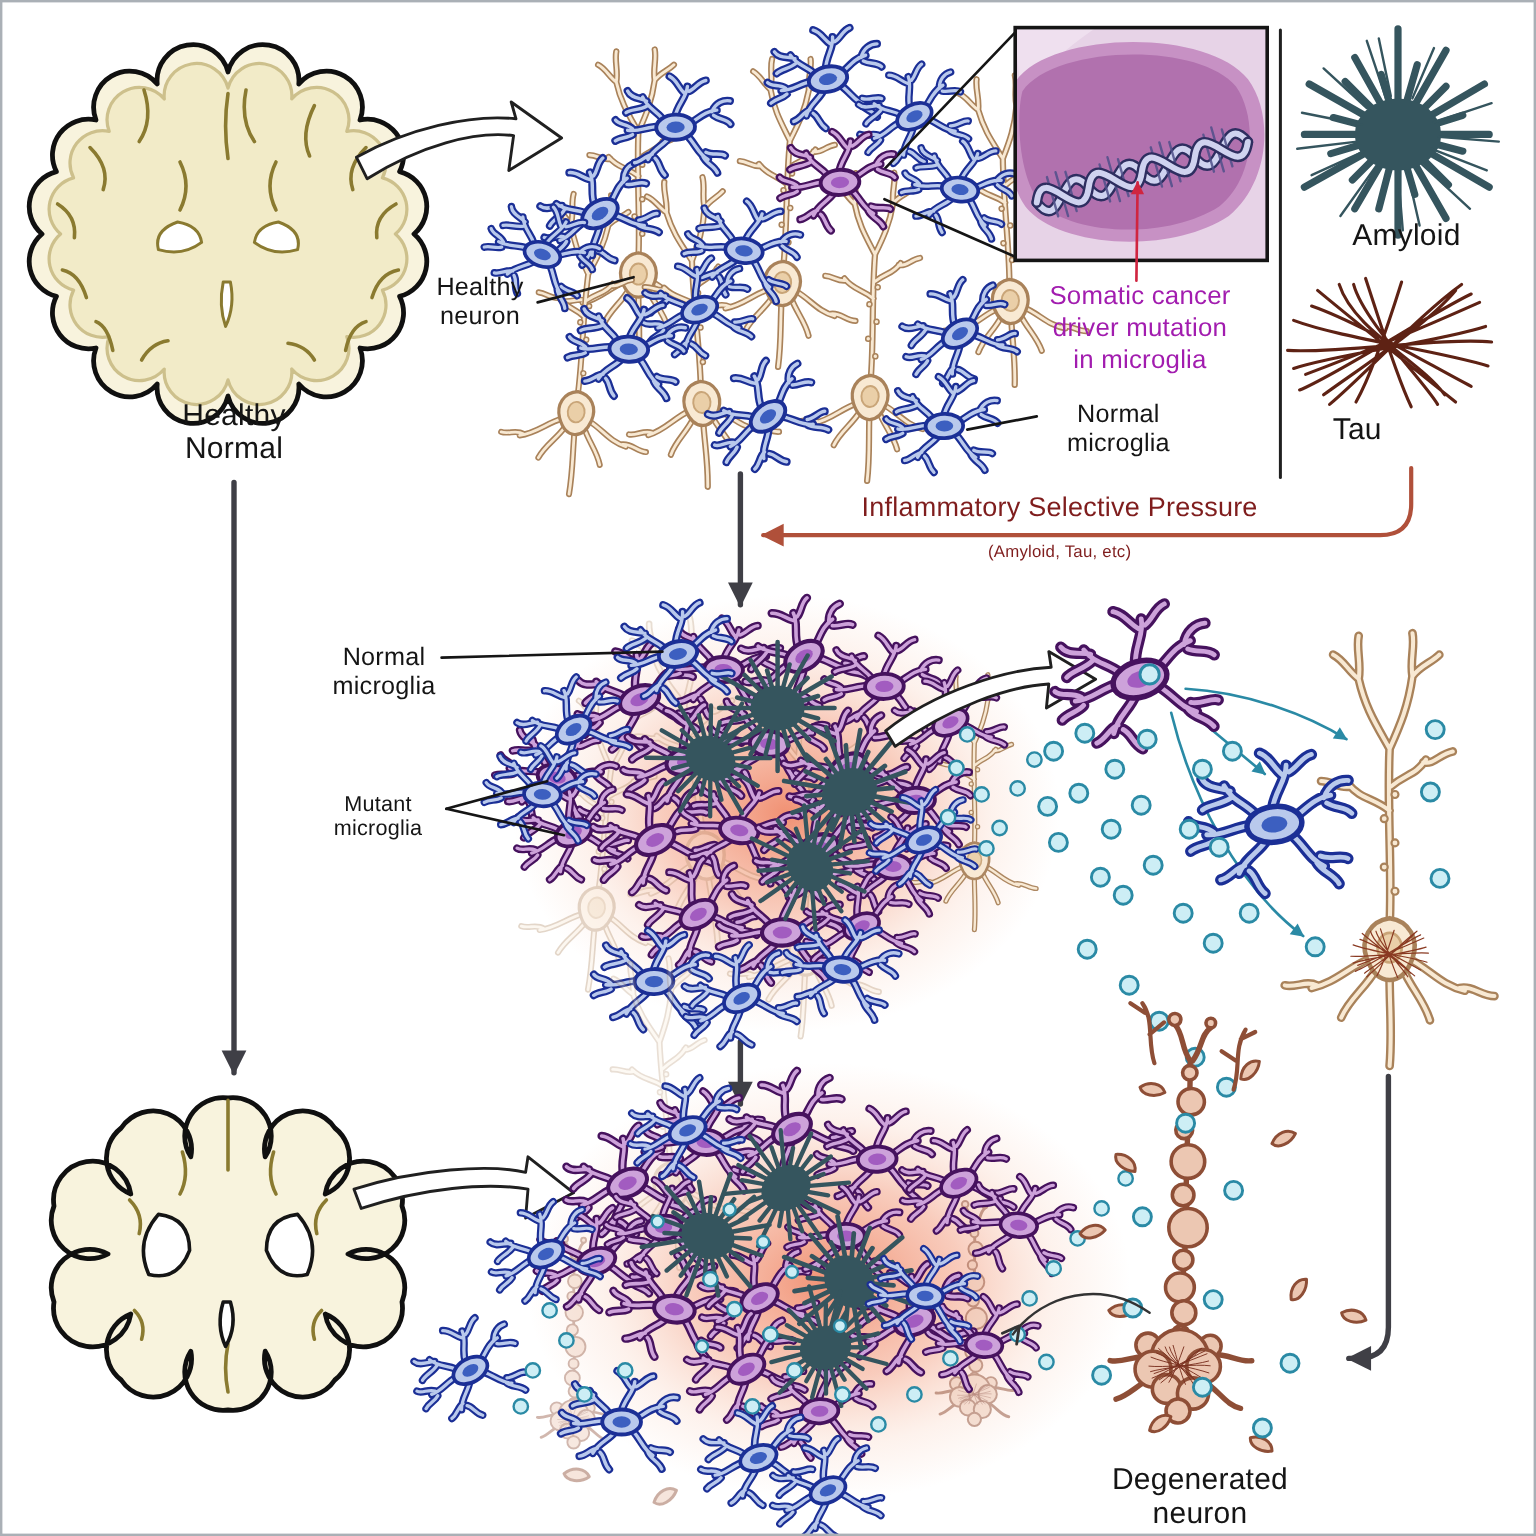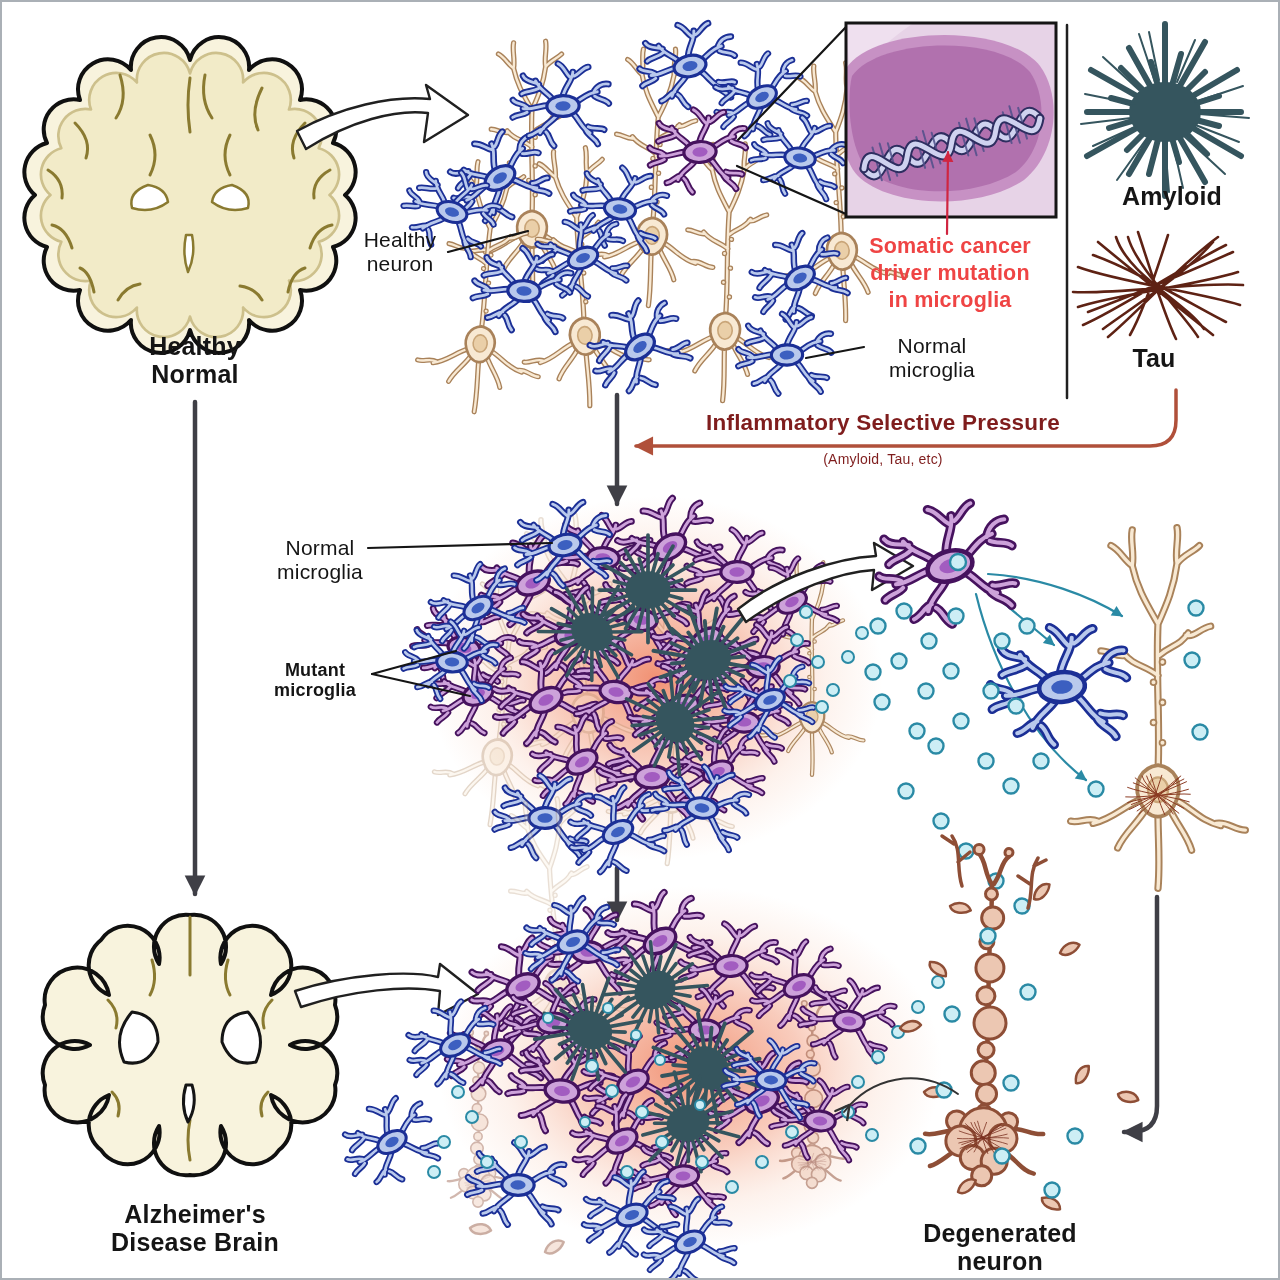--- a/index.html
+++ b/index.html
@@ -34,24 +34,24 @@
   
   .dot{fill:#cdeef5;stroke:#2a8aa5;stroke-width:2.4}
   .dot.sm{stroke-width:2}
   
   .lead{stroke:#151515;stroke-width:2.2;fill:none}
   .darkA{stroke:#3f3f46;stroke-width:4.5;fill:none}
   .rustA{stroke:#b0503a;stroke-width:3.5;fill:none}
   .tealA{stroke:#2a8aa5;stroke-width:2.2;fill:none}
   .outlineArrow{fill:#fff;stroke:#202020;stroke-width:2.4}
   
-  .lbl{position:absolute;text-align:center;color:#151515;font-weight:700;font-size:25px;line-height:1.12;letter-spacing:.2px}
+  .lbl{position:absolute;text-align:center;color:#151515;font-weight:400;font-size:25px;line-height:1.12;letter-spacing:.2px}
   .lbl.reg{font-weight:400;font-size:21px}
   .lbl.mut{font-size:18px}
-  .lbl.crimson{color:#ef4444;font-size:21.5px;line-height:1.26}
+  .lbl.crimson{color:#a21caf;font-size:21.5px;line-height:1.26}
   .lbl.rust{color:#7f1d1d;font-size:22.5px;white-space:nowrap}
   .lbl.rust.sub{font-weight:400;font-size:14px}
 </style>
 </head>
 <body>
 
 <div class="stage">
 
 <svg class="scene" width="1280" height="1280" viewBox="0 0 1280 1280">
 <defs>
@@ -462,39 +462,35 @@
       <div>in microglia</div>
 </div>
 
 <div class="lbl reg" style="left:862px;top:334px;width:140px">
   <div>Normal</div>
       <div>microglia</div>
 </div>
 
 <div class="lbl" style="left:1092px;top:182px;width:160px">Amyloid</div>
 
-<div class="lbl" style="left:1094px;top:344px;width:120px">Tau</div>
+<div class="lbl" style="left:1071px;top:344px;width:120px">Tau</div>
 
 <div class="lbl rust" style="left:633px;top:410px;width:500px">Inflammatory Selective Pressure</div>
 
 <div class="lbl rust sub" style="left:683px;top:452px;width:400px">(Amyloid, Tau, etc)</div>
 
 <div class="lbl reg" style="left:250px;top:536px;width:140px">
   <div>Normal</div>
       <div>microglia</div>
 </div>
 
 <div class="lbl mut" style="left:240px;top:660px;width:150px">
   <div>Mutant</div>
       <div>microglia</div>
 </div>
 
-<div class="lbl" style="left:70px;top:1200px;width:250px">
-  <div>Alzheimer's</div>
-      <div>Disease Brain</div>
-</div>
 
 <div class="lbl" style="left:900px;top:1219px;width:200px">
   <div>Degenerated</div>
       <div>neuron</div>
 </div>
 
 </div>
 
 </body></html>

